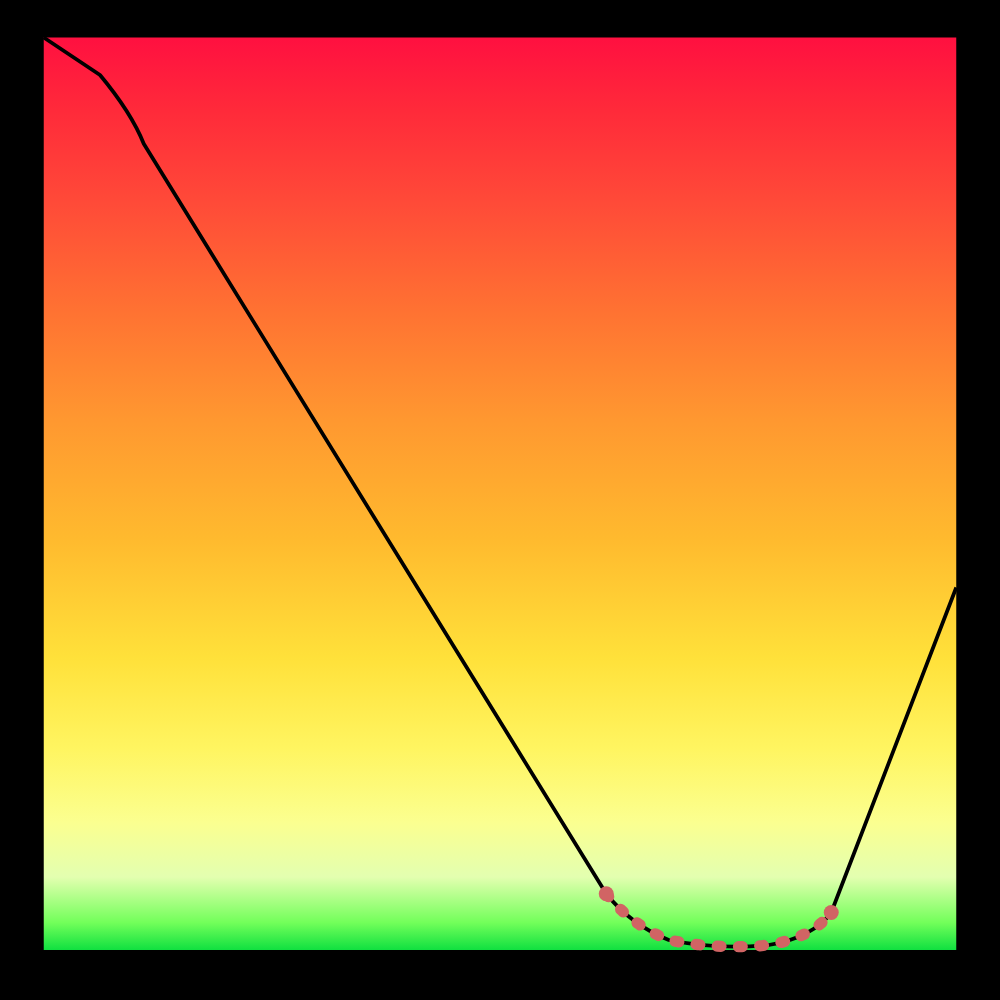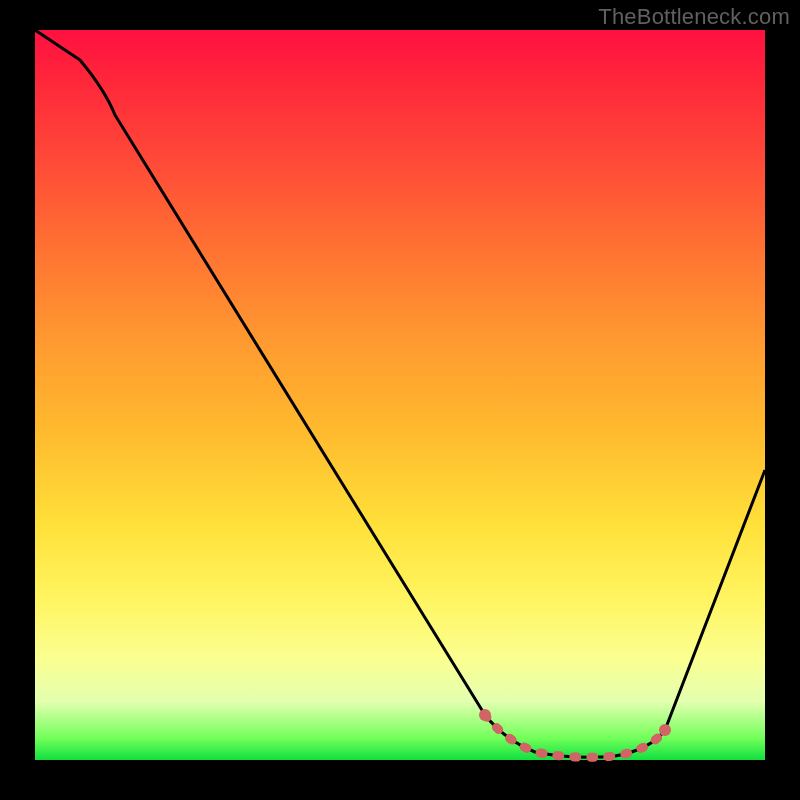--- a/index.html
+++ b/index.html
@@ -56,21 +56,20 @@
     width: 100%;
     height: 100%;
     overflow: visible;
   }
 </style>
 </head>
 <body>
 
 <div class="frame">
 
-  <div class="watermark">TheBottleneck.com</div>
 
   <div class="plot-area">
     <svg viewBox="0 0 730 730" preserveAspectRatio="none">
 
       <path d="M 0 0
                L 45 30
                Q 70 60 80 85
                L 450 685
                Q 470 710 500 722
                Q 540 730 580 726

